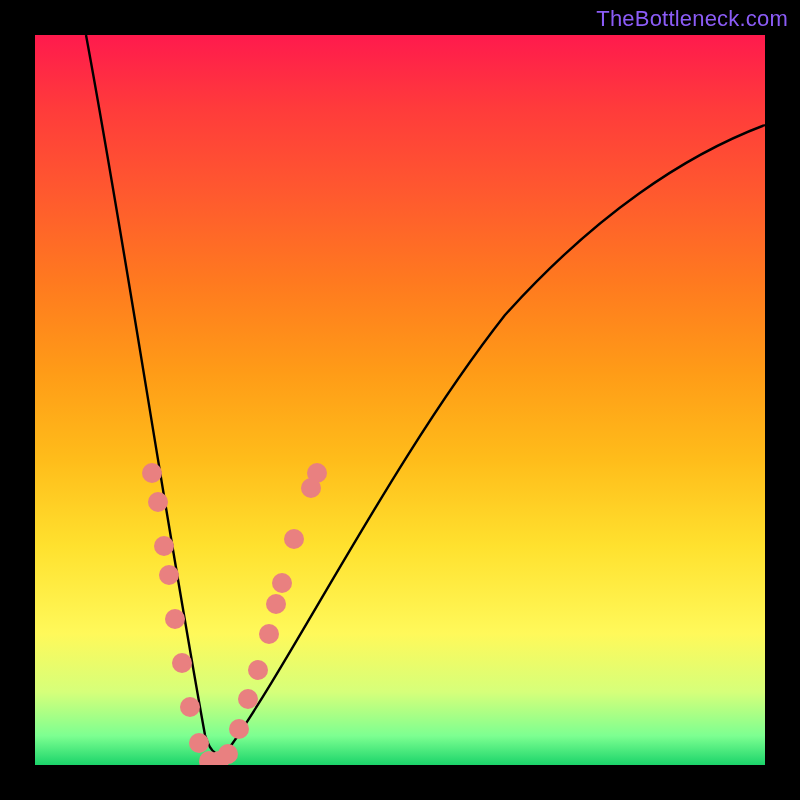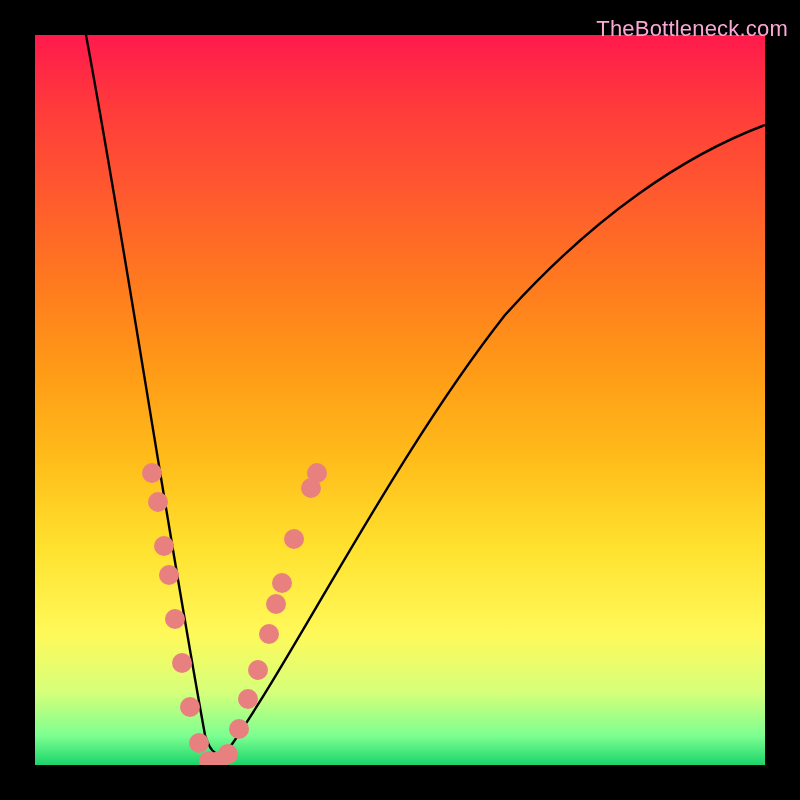--- a/index.html
+++ b/index.html
@@ -33,23 +33,23 @@
       #ffbc1a 58%,
       #ffe12e 70%,
       #fff95a 82%,
       #d6ff7a 90%,
       #7dff91 96%,
       #1bd46a 100%
     );
   }
   .watermark {
     position: absolute;
-    top: 16px;
+    top: 6px;
     right: 12px;
-    color: #f9a8d4;
+    color: #8b5cf6;
     font-size: 22px;
     font-weight: 500;
     letter-spacing: 0.2px;
   }
   svg.curve {
     position: absolute;
     left: 0; top: 0;
     width: 730px;
     height: 730px;
   }

